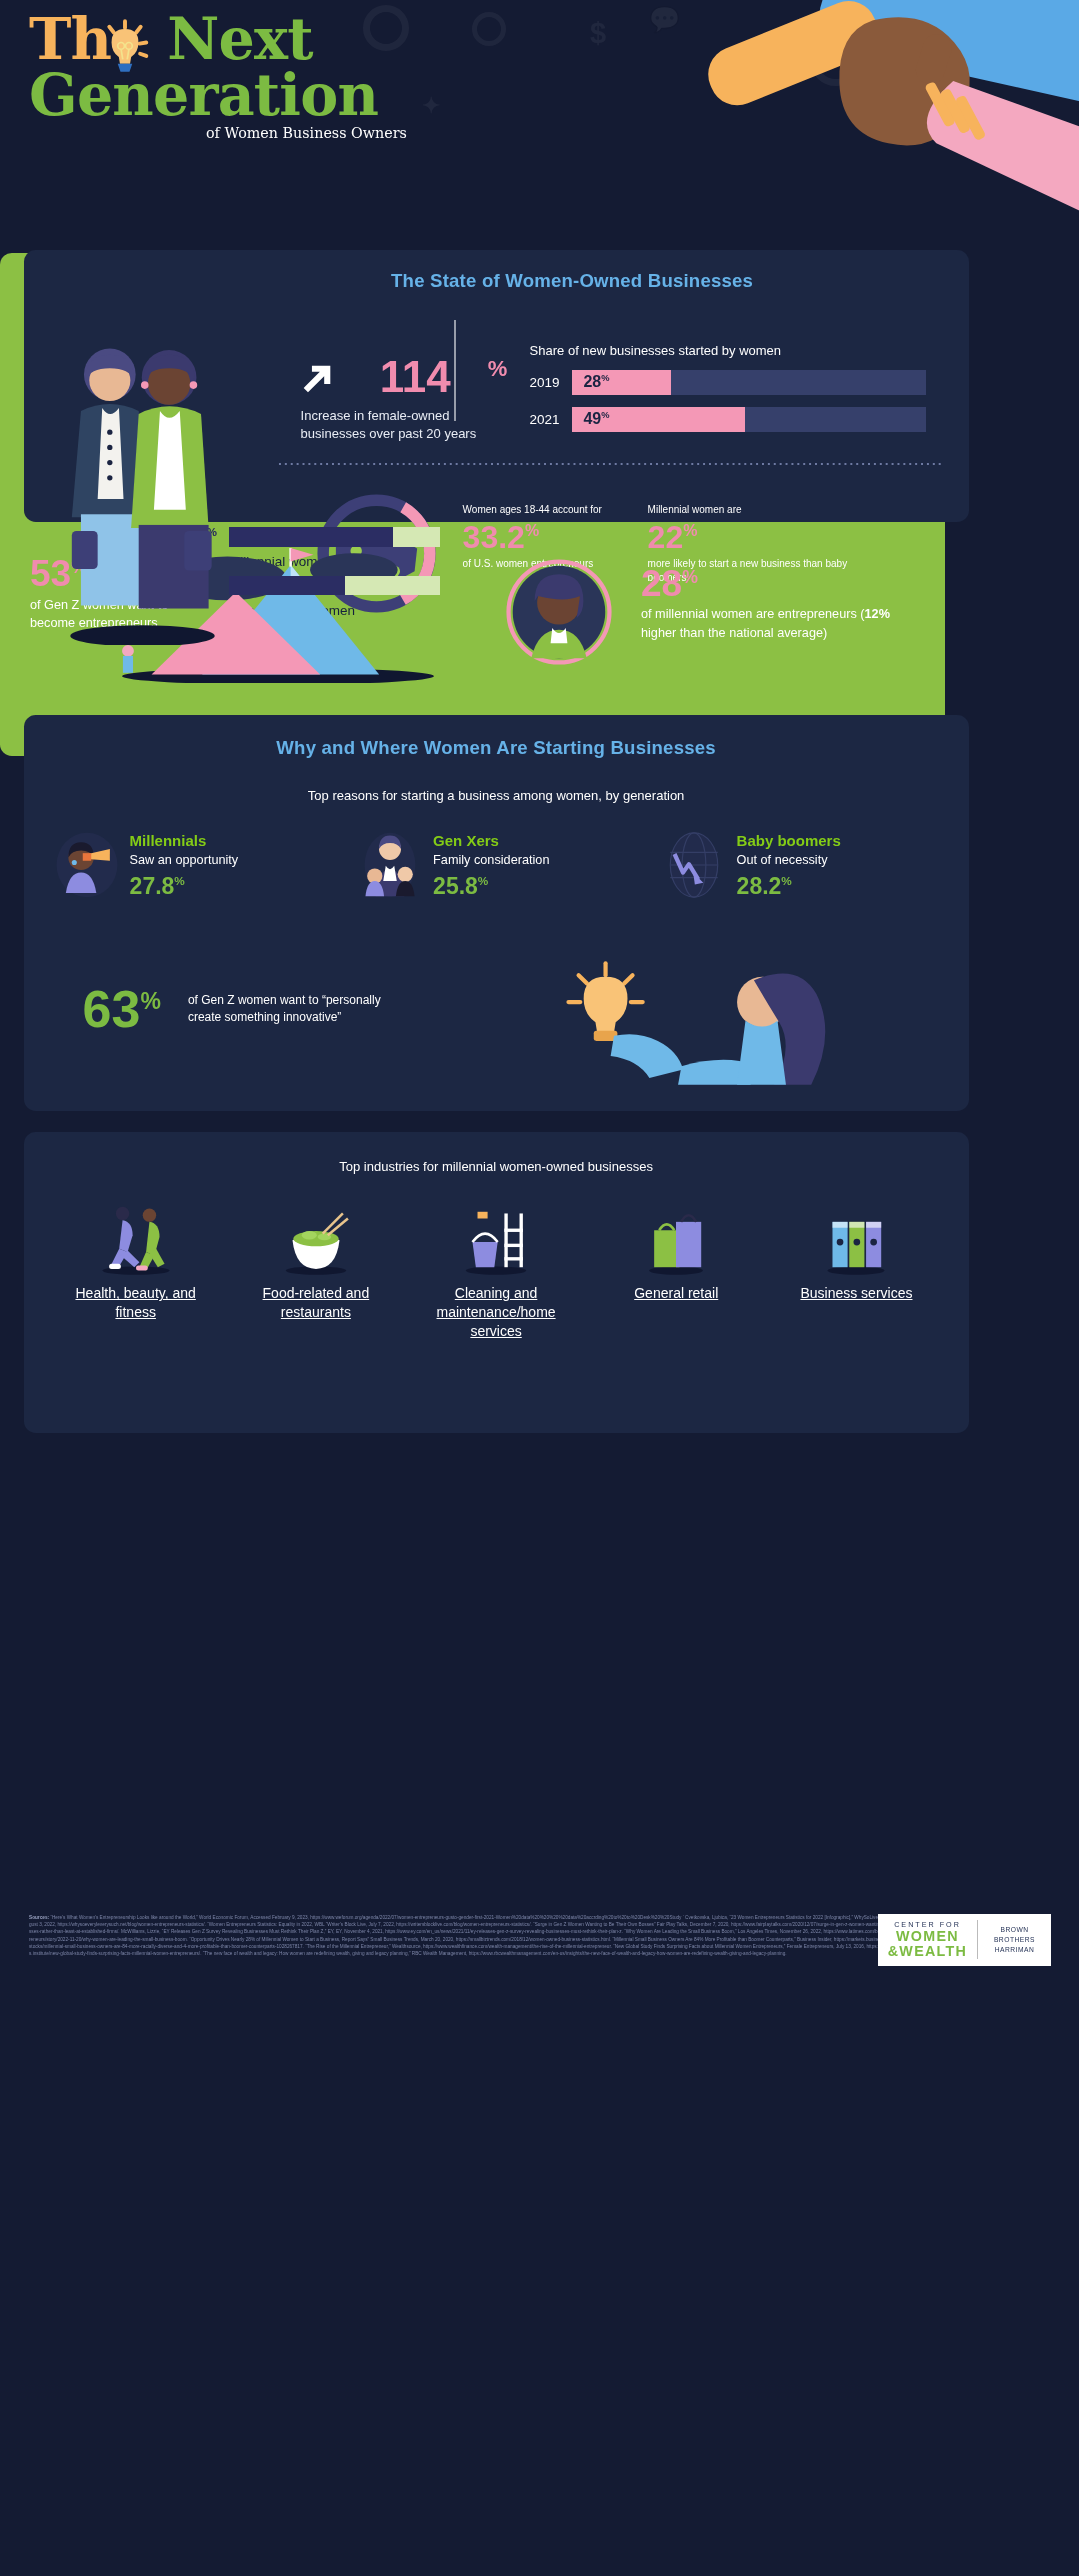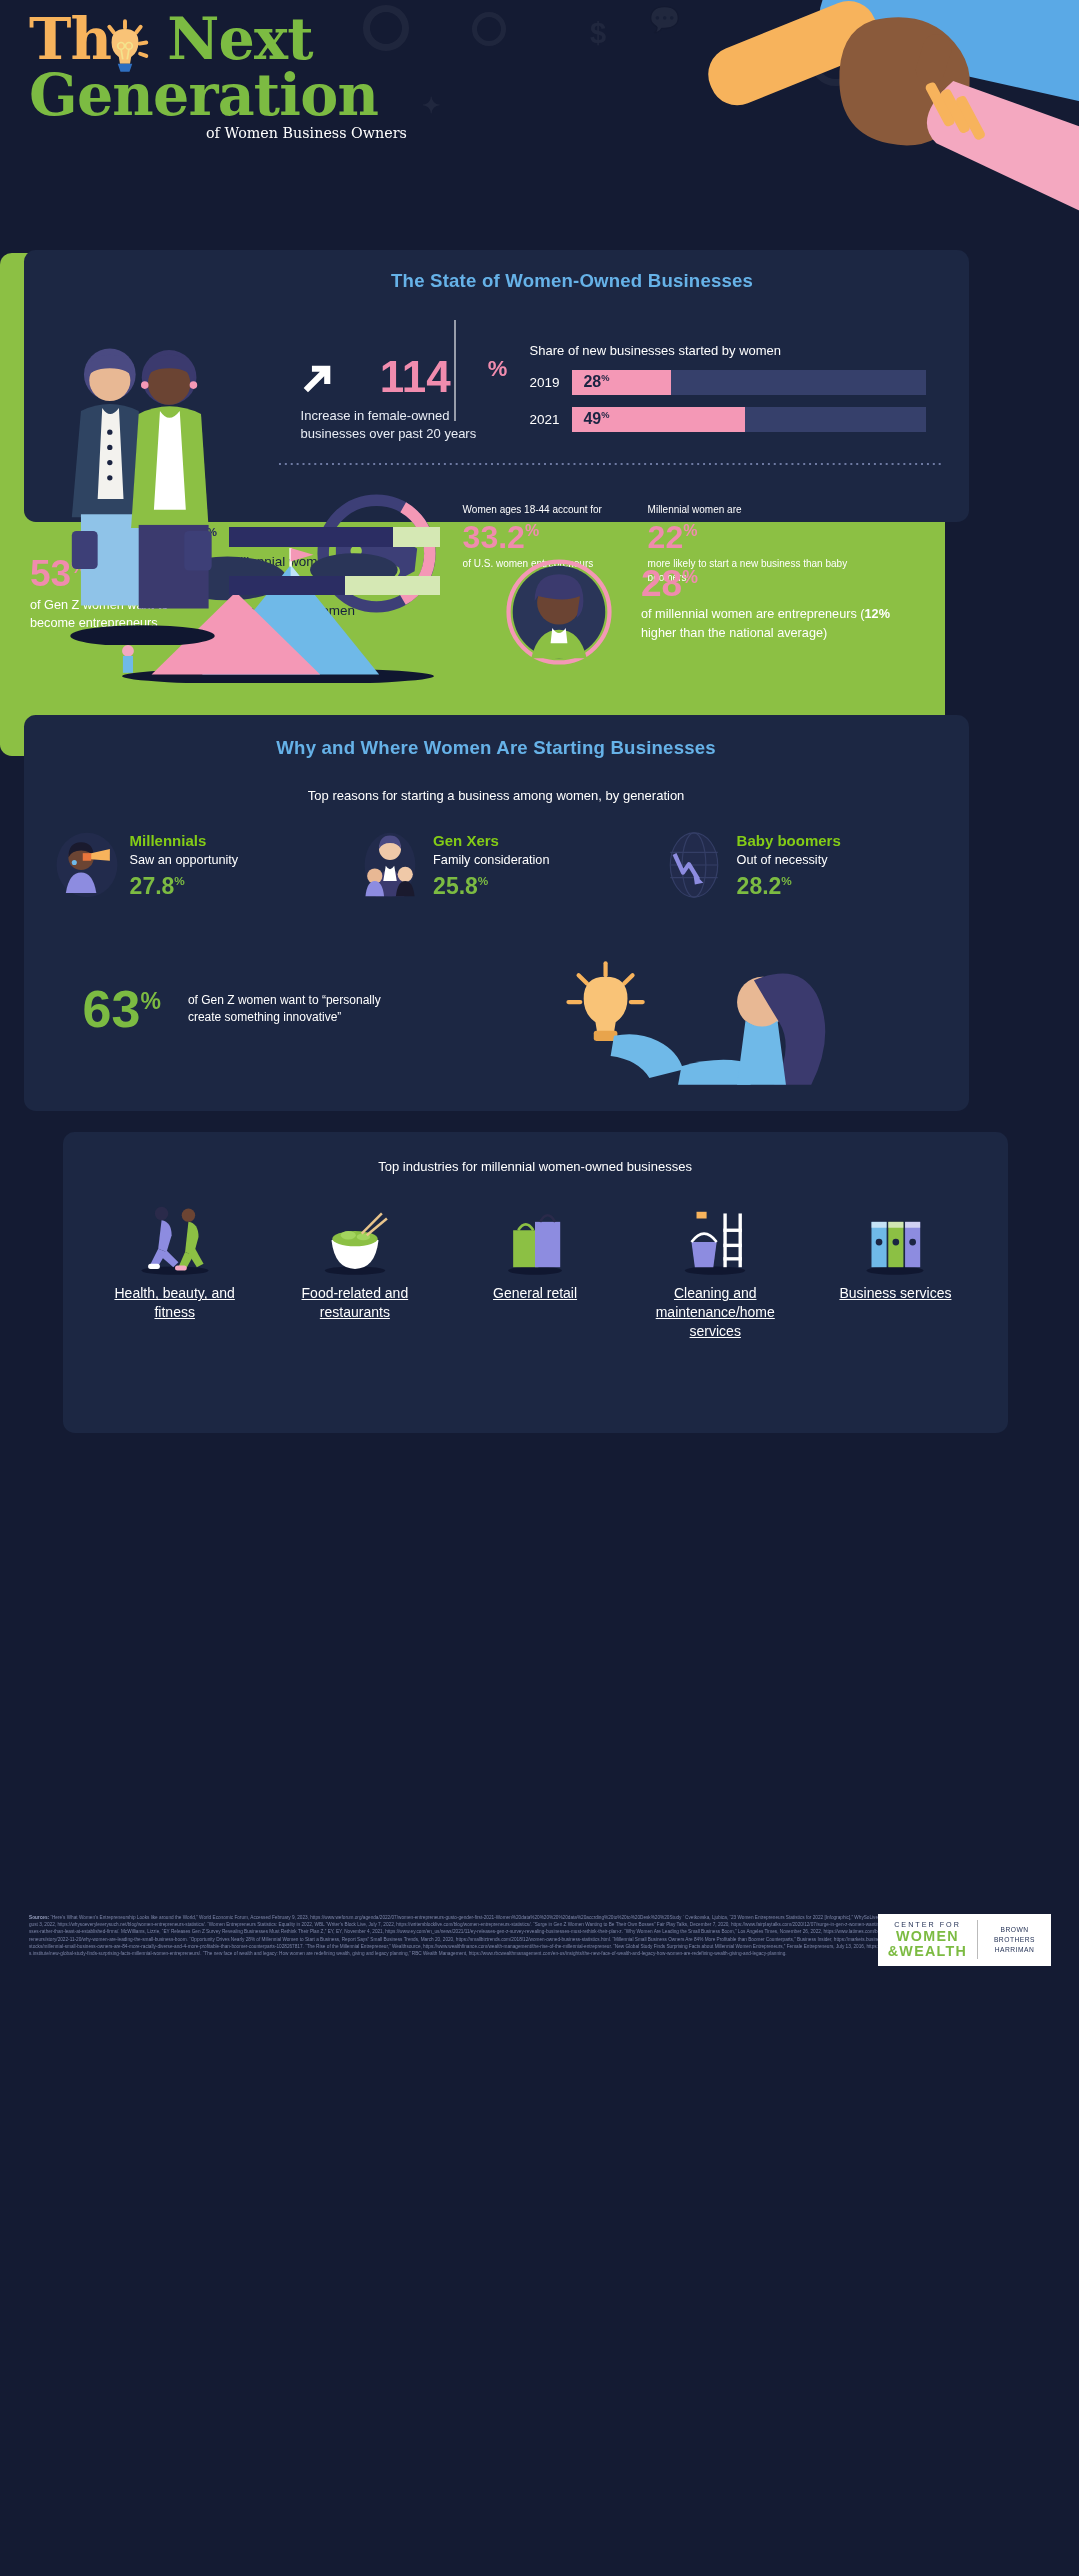--- a/index.html
+++ b/index.html
@@ -88,21 +88,21 @@
   .gen-pct { color:#7cbb42; font-weight:bold; font-size:23px; margin-top:3.4px; }
   .gen-pct sup { font-size:11.8px; }
 
   .s2-63 { position:absolute; left:59px; top:268px; display:flex; align-items:center; }
   .n63 { color:#7cbb42; font-weight:bold; font-size:52px; line-height:1; }
   .n63 sup { font-size:23px; }
   .t63 { font-size:12px; line-height:1.45; margin-left:27px; width:194px; color:#ffffff; }
   .bulb-hand { position:absolute; left:531px; top:243px; width:354px; height:127px; }
 
   
-  #sec3 { left:23.6px; top:1132px; width:945px; height:301px;margin-left:39px; }
+  #sec3 { left:23.6px; top:1132px; width:945px; height:301px; }
   .s3-head { text-align:center; font-size:13px; margin-top:27px; color:#fff; }
   .ind-row { display:flex; justify-content:space-around; margin-top:29px; padding:0 22px; }
   .ind { width:152px; text-align:center; }
   .ind-ill { height:73px; margin-bottom:8.4px; position:relative; }
   .ind-lab { font-size:14px; line-height:1.35; color:#fff;text-decoration:underline; }
 
   
   #sec4 { left:23.6px; top:1382px; width:945px; height:503px; background:#8cc044; border-radius:11.8px; }
   .g-title { text-align:center; color:#ffffff; font-weight:bold; font-size:20px; padding-top:22px; }
   .g-split { display:flex; margin-top:22px; padding:0 29px; }
@@ -426,45 +426,45 @@
             <line x1="58" y1="36" x2="82" y2="12" stroke="#e8c48c" stroke-width="3"></line>
             <line x1="64" y1="38" x2="88" y2="18" stroke="#e8c48c" stroke-width="3"></line>
           </svg>
         </div>
         <div class="ind-lab">Food-related and restaurants</div>
       </div>
 
       <div class="ind">
         <div class="ind-ill">
           <svg width="84" height="73" viewBox="0 0 100 86">
-            <ellipse cx="50" cy="80" rx="32" ry="5" fill="#101730"></ellipse>
-            <rect x="24" y="32" width="30" height="44" fill="#8cc044"></rect>
-            <path d="M30 32 q9 -14 18 0" stroke="#8cc044" stroke-width="3" fill="none"></path>
-            <rect x="50" y="22" width="30" height="54" fill="#8d8ce0"></rect>
-            <path d="M56 22 q9 -16 18 0" stroke="#2a2a4a" stroke-width="3" fill="none"></path>
-          </svg>
-        </div>
-        <div class="ind-lab">General retail</div>
-      </div>
-
-      <div class="ind">
-        <div class="ind-ill">
-          <svg width="84" height="73" viewBox="0 0 100 86">
             <ellipse cx="50" cy="80" rx="36" ry="5" fill="#101730"></ellipse>
             <rect x="28" y="10" width="12" height="8" fill="#f7b35c"></rect>
             <path d="M22 46 h30 l-4 30 h-22 Z" fill="#8d8ce0"></path>
             <path d="M22 46 q15 -20 30 0" stroke="#ffffff" stroke-width="3" fill="none"></path>
             <rect x="60" y="12" width="4" height="64" fill="#ffffff"></rect>
             <rect x="78" y="12" width="4" height="64" fill="#ffffff"></rect>
             <rect x="60" y="30" width="22" height="4" fill="#ffffff"></rect>
             <rect x="60" y="48" width="22" height="4" fill="#ffffff"></rect>
             <rect x="60" y="64" width="22" height="4" fill="#ffffff"></rect>
           </svg>
         </div>
         <div class="ind-lab">Cleaning and maintenance/home services</div>
+      </div>
+
+      <div class="ind">
+        <div class="ind-ill">
+          <svg width="84" height="73" viewBox="0 0 100 86">
+            <ellipse cx="50" cy="80" rx="32" ry="5" fill="#101730"></ellipse>
+            <rect x="24" y="32" width="30" height="44" fill="#8cc044"></rect>
+            <path d="M30 32 q9 -14 18 0" stroke="#8cc044" stroke-width="3" fill="none"></path>
+            <rect x="50" y="22" width="30" height="54" fill="#8d8ce0"></rect>
+            <path d="M56 22 q9 -16 18 0" stroke="#2a2a4a" stroke-width="3" fill="none"></path>
+          </svg>
+        </div>
+        <div class="ind-lab">General retail</div>
       </div>
 
       <div class="ind">
         <div class="ind-ill">
           <svg width="84" height="73" viewBox="0 0 100 86">
             <ellipse cx="50" cy="80" rx="34" ry="5" fill="#101730"></ellipse>
             <rect x="22" y="22" width="18" height="54" fill="#6fb9e8"></rect>
             <rect x="42" y="22" width="18" height="54" fill="#8cc044"></rect>
             <rect x="62" y="22" width="18" height="54" fill="#8d8ce0"></rect>
             <circle cx="31" cy="46" r="4" fill="#1b2442"></circle>

